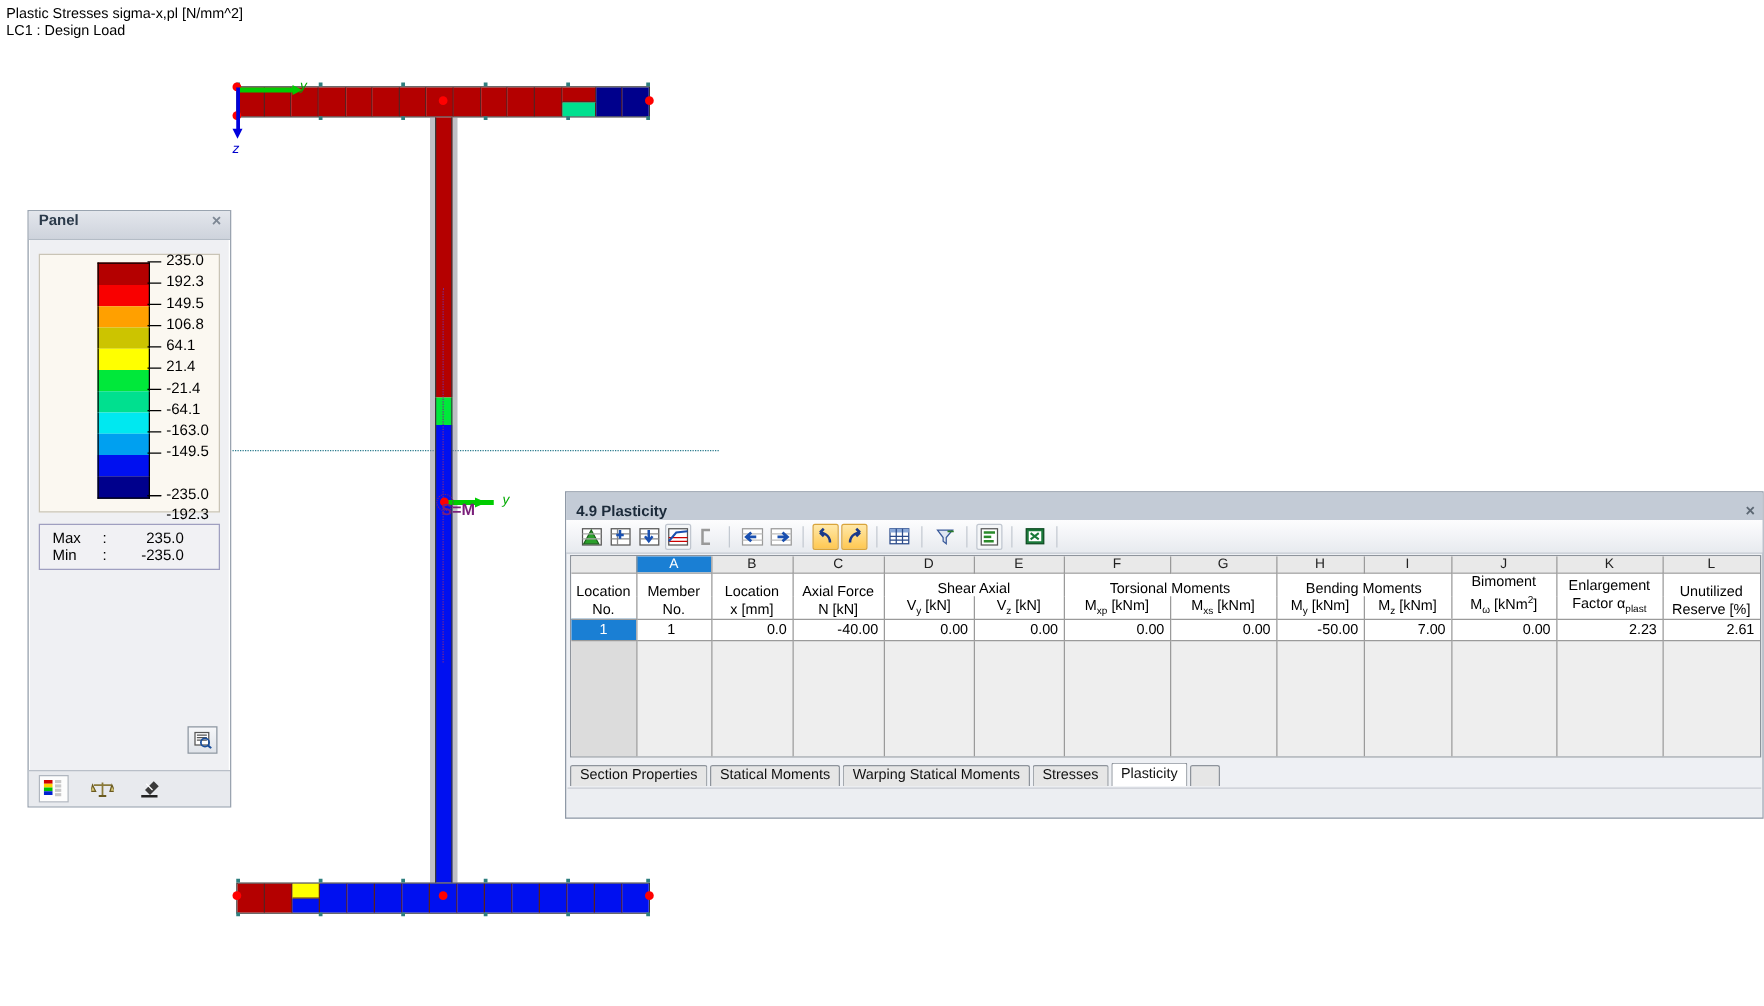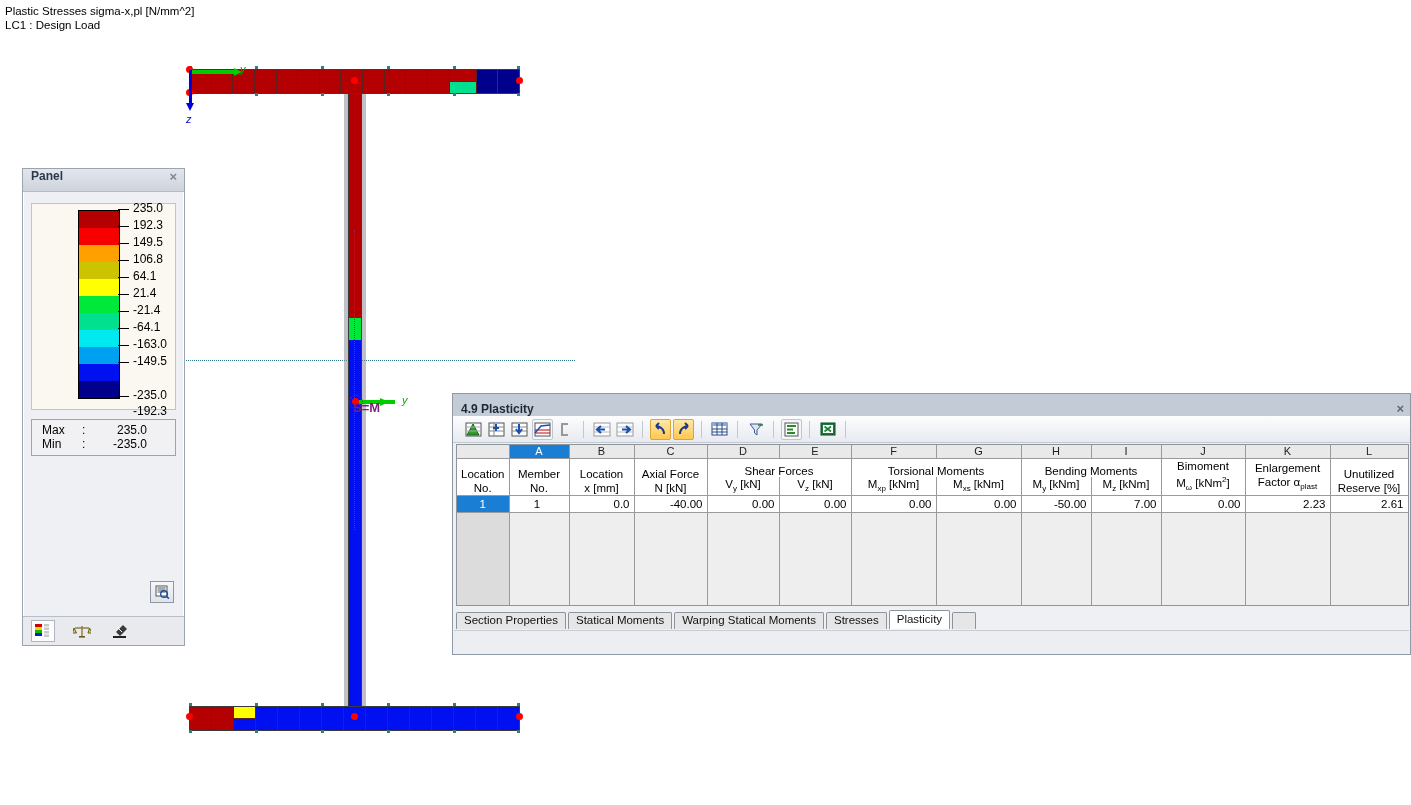--- a/index.html
+++ b/index.html
@@ -522,21 +522,21 @@
                 <span>Location</span>
                 <span>x [mm]</span>
               </div>
         </td>
         <td rowspan="2">
           <div class="hdrcell">
                 <span>Axial Force</span>
                 <span>N [kN]</span>
               </div>
         </td>
-        <td colspan="2" style="border-bottom:none;">Shear Forces</td>
+        <td colspan="2" style="border-bottom:none;">Shear Axial</td>
         <td colspan="2" style="border-bottom:none;">Torsional Moments</td>
         <td colspan="2" style="border-bottom:none;">Bending Moments</td>
         <td rowspan="2">
           <div class="hdrcell">
                 <span>Bimoment</span>
             <span>M<sub>ω</sub> [kNm<sup>2</sup>]</span>
               </div>
         </td>
         <td rowspan="2">
           <div class="hdrcell">

